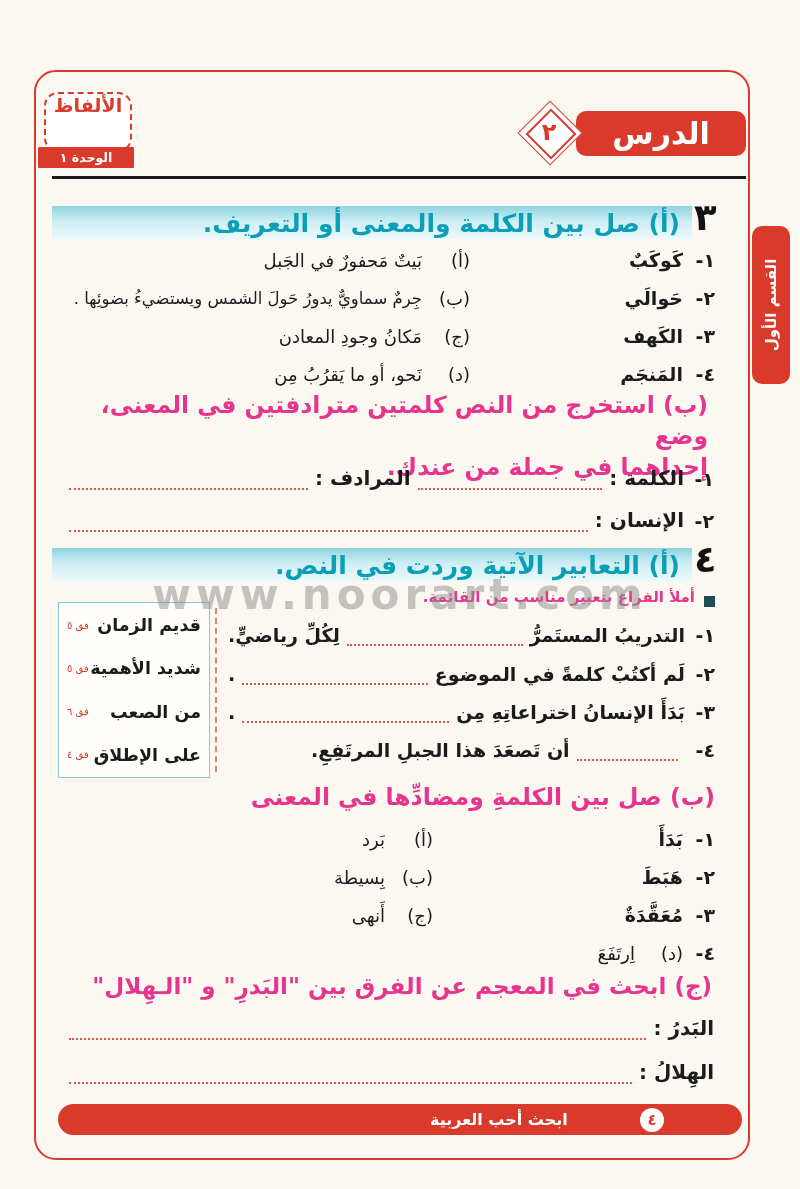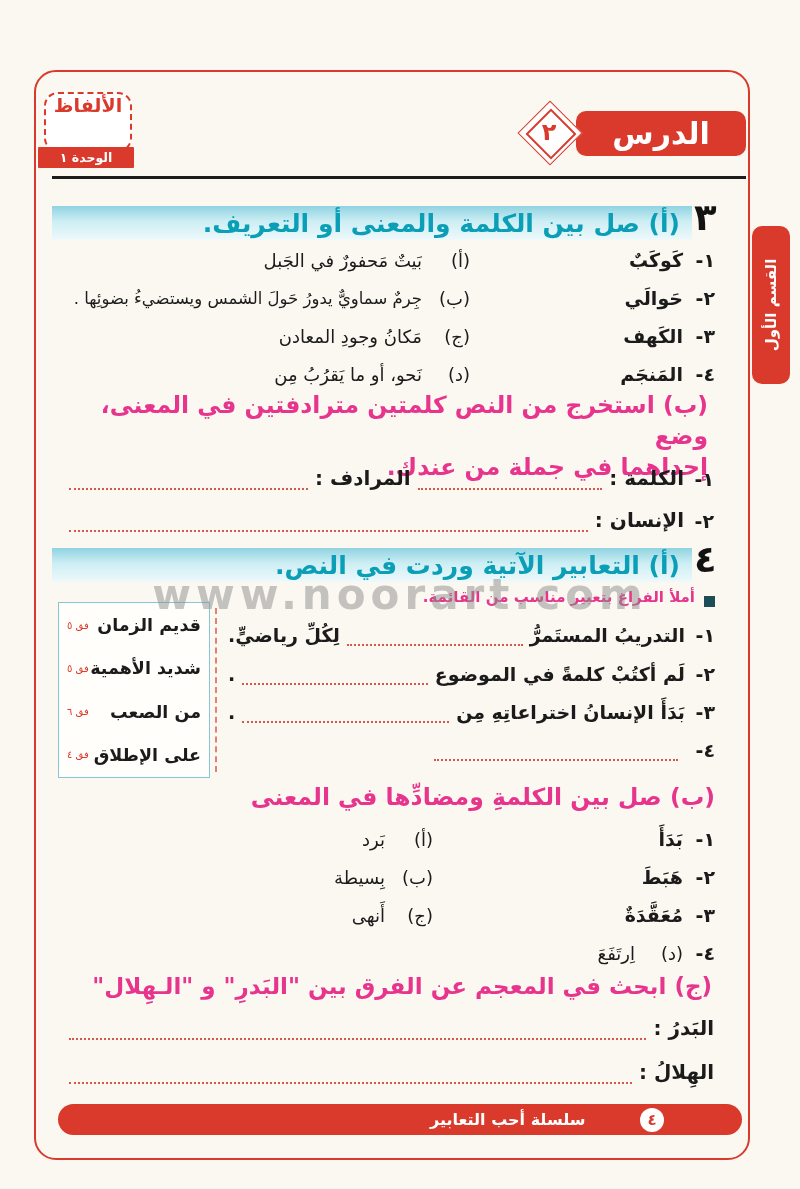--- a/index.html
+++ b/index.html
@@ -211,20 +211,21 @@
 </div>
 <div class="blank-row" style="top:701px">
   <span class="fill-num">٣-</span>
   <span class="blank-text">بَدَأَ الإنسانُ اختراعاتِهِ مِن</span>
   <span class="dotline"></span>
   <span class="blank-text">.</span>
 </div>
 <div class="blank-row" style="top:739px">
   <span class="fill-num">٤-</span>
   <span class="dotline" style="flex:0.55"></span>
+  <span class="blank-text">أن تَصعَدَ هذا الجبلِ المرتَفِعِ.</span>
 </div>
 
 <div class="pink-title" style="position:absolute;left:60px;top:783px;width:655px;font-size:23.5px">(ب) صل بين الكلمةِ ومضادِّها في المعنى</div>
 
 <div class="match-block" style="top:820px">
   <div class="m-row">
     <span class="m-num">١-</span>
     <span class="m-word" style="width:250px">بَدَأَ</span>
     <span class="m-letter">(أ)</span>
     <span class="m-def">بَرد</span>
@@ -253,15 +254,15 @@
 <div class="fill-row" style="left:62px;top:1016px;width:652px">
   <span class="fill-label">البَدرُ :</span>
   <span class="dotline"></span>
 </div>
 <div class="fill-row" style="left:62px;top:1060px;width:652px">
   <span class="fill-label">الهِلالُ :</span>
   <span class="dotline"></span>
 </div>
 
 <div class="footer-bar">
-  <span class="footer-series">سلسلة أحب التعابير</span>
+  <span class="footer-series">ابحث أحب العربية</span>
   <span class="footer-circle">٤</span>
 </div>
 
 </body></html>

